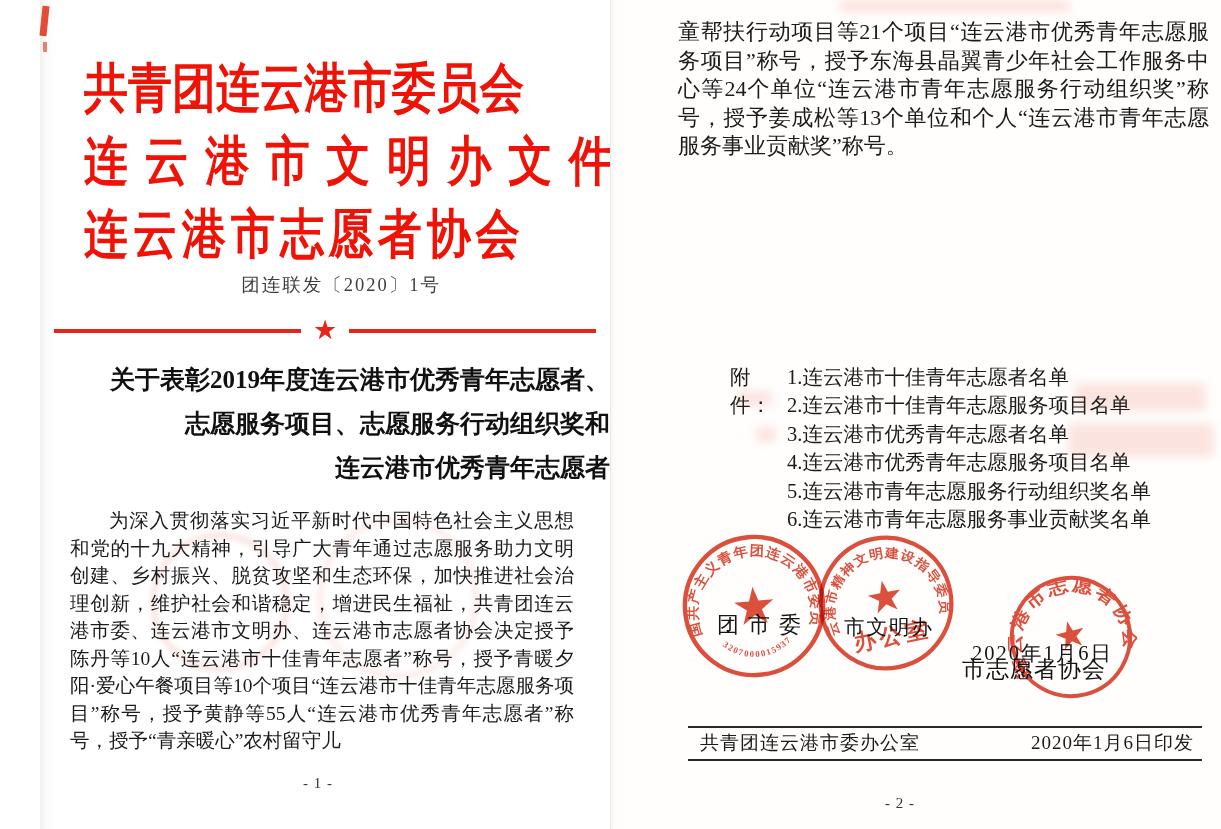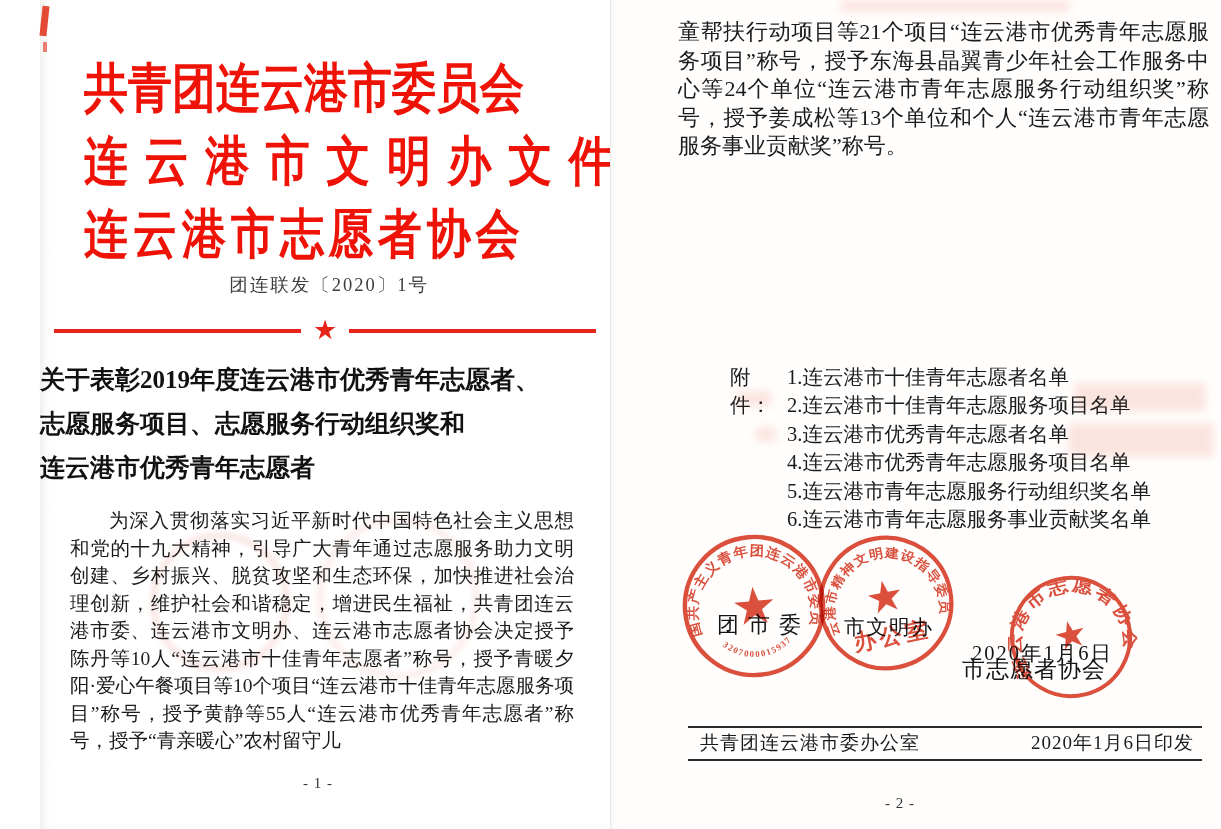--- a/index.html
+++ b/index.html
@@ -13,31 +13,31 @@
   .page-right{left:610px;width:611px;background:linear-gradient(90deg,#f7f5f3 0px,#fefdfc 5px,#fffefd 30px);}
   .abs{position:absolute;}
 
   
   .red-head{left:44px;top:52px;width:560px;color:#ee1306;font-weight:bold;}
   .head-line{height:73px;line-height:73px;font-size:53px;white-space:nowrap;
              transform:scaleX(0.83);transform-origin:left center;}
   .hl2{letter-spacing:20px;}
   .hl3{letter-spacing:6px;}
 
-  .doc-number{left:4px;top:272px;width:570px;text-align:center;
+  .doc-number{left:16px;top:272px;width:570px;text-align:center;
               font-size:18.5px;color:#3d3d3d;letter-spacing:2px;}
 
   .red-rule{left:0;top:315px;width:570px;height:30px;}
   .red-rule .seg{position:absolute;top:14px;height:3.5px;background:#e8231a;width:247px;}
   .red-rule .seg.l{left:14px;}
   .red-rule .seg.r{left:309px;}
   .rule-star{position:absolute;left:255px;top:0;width:60px;text-align:center;
              color:#e8231a;font-size:27px;line-height:30px;font-family:"DejaVu Sans",sans-serif;}
 
-  .doc-title{left:0;top:358px;width:570px;text-align:left;color:#111;
+  .doc-title{left:0;top:358px;width:570px;text-align:right;color:#111;
              font-weight:bold;font-size:25px;}
   .doc-title .t-line{line-height:44px;}
 
   .body-text{font-size:19.5px;line-height:27.5px;color:#1b1b1b;
              text-align:justify;text-justify:inter-character;}
   .p1-body{left:30px;top:507px;width:504px;text-indent:2em;}
 
   .page-num{font-size:15px;color:#333;letter-spacing:1px;text-align:center;}
   .pn1{left:0;top:775px;width:556px;}
   .pn2{left:610px;top:795px;width:580px;}

